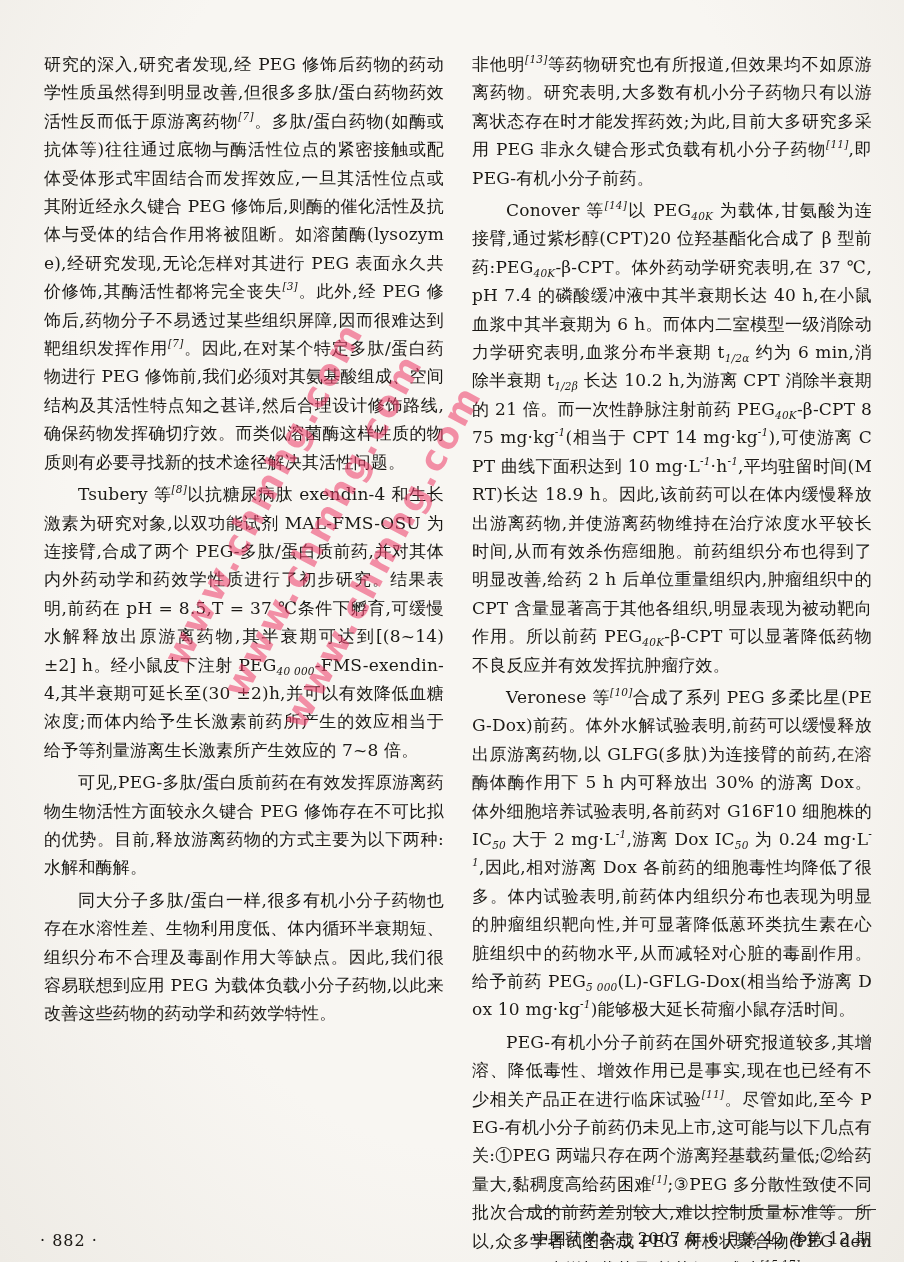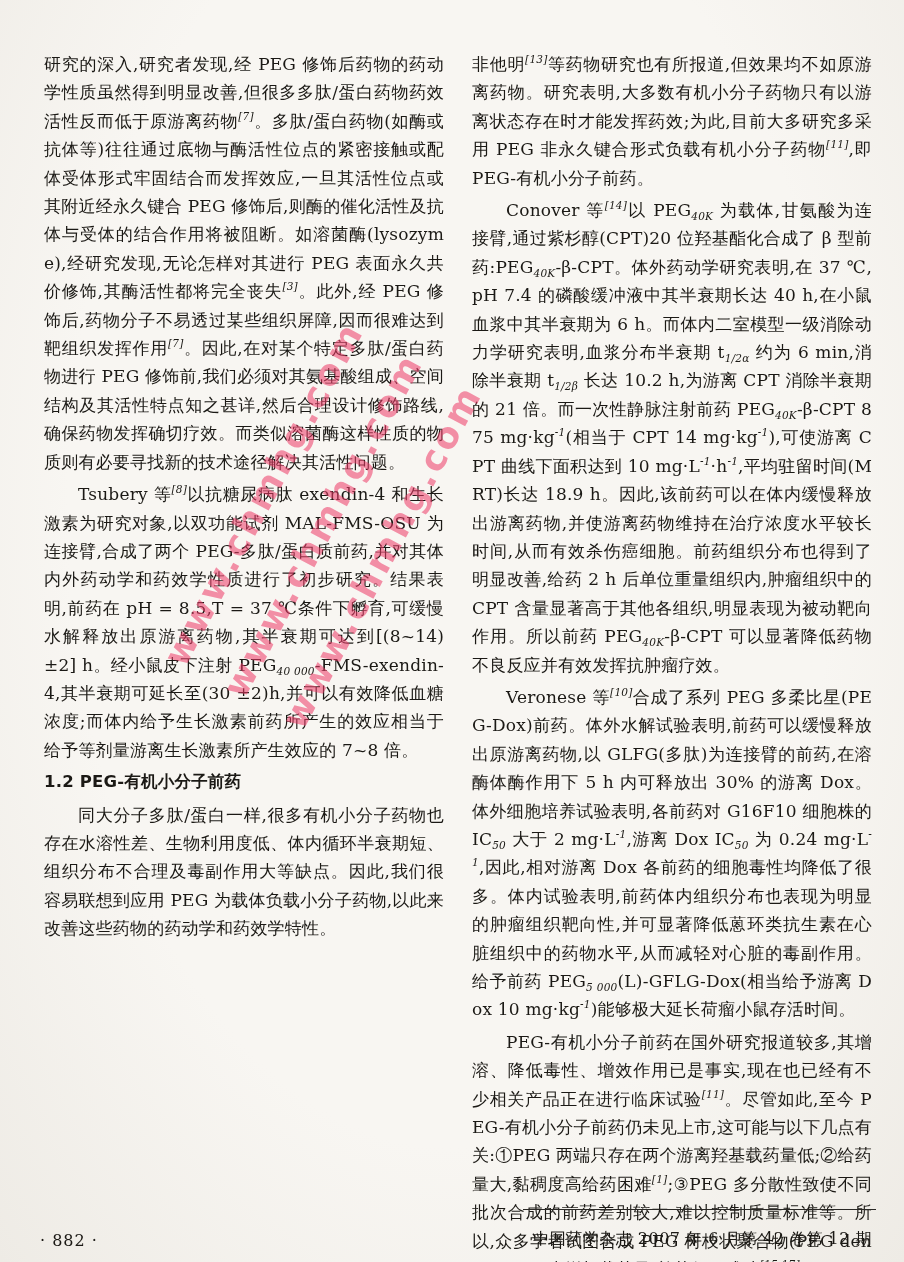--- a/index.html
+++ b/index.html
@@ -54,21 +54,21 @@
   <div class="watermark">
     <span>www.chmhg.com</span>
     <span>www.chmhg.com</span>
     <span>www.chmhg.com</span>
   </div>
 
   <div class="columns">
     <div class="col">
         <p class="">研究的深入,研究者发现,经 PEG 修饰后药物的药动学性质虽然得到明显改善,但很多多肽/蛋白药物药效活性反而低于原游离药物<sup>[7]</sup>。多肽/蛋白药物(如酶或抗体等)往往通过底物与酶活性位点的紧密接触或配体受体形式牢固结合而发挥效应,一旦其活性位点或其附近经永久键合 PEG 修饰后,则酶的催化活性及抗体与受体的结合作用将被阻断。如溶菌酶(lysozyme),经研究发现,无论怎样对其进行 PEG 表面永久共价修饰,其酶活性都将完全丧失<sup>[3]</sup>。此外,经 PEG 修饰后,药物分子不易透过某些组织屏障,因而很难达到靶组织发挥作用<sup>[7]</sup>。因此,在对某个特定多肽/蛋白药物进行 PEG 修饰前,我们必须对其氨基酸组成、空间结构及其活性特点知之甚详,然后合理设计修饰路线,确保药物发挥确切疗效。而类似溶菌酶这样性质的物质则有必要寻找新的技术途径解决其活性问题。</p>
         <p class="indent">Tsubery 等<sup>[8]</sup>以抗糖尿病肽 exendin-4 和生长激素为研究对象,以双功能试剂 MAL-FMS-OSU 为连接臂,合成了两个 PEG-多肽/蛋白质前药,并对其体内外药动学和药效学性质进行了初步研究。结果表明,前药在 pH = 8.5,T = 37 ℃条件下孵育,可缓慢水解释放出原游离药物,其半衰期可达到[(8~14) ±2] h。经小鼠皮下注射 PEG<sub>40 000</sub>-FMS-exendin-4,其半衰期可延长至(30 ±2)h,并可以有效降低血糖浓度;而体内给予生长激素前药所产生的效应相当于给予等剂量游离生长激素所产生效应的 7~8 倍。</p>
-        <p class="heading">1.2  PEG-有机小分子前药</p>
+        <p class="indent">可见,PEG-多肽/蛋白质前药在有效发挥原游离药物生物活性方面较永久键合 PEG 修饰存在不可比拟的优势。目前,释放游离药物的方式主要为以下两种:水解和酶解。</p>
         <p class="indent">同大分子多肽/蛋白一样,很多有机小分子药物也存在水溶性差、生物利用度低、体内循环半衰期短、组织分布不合理及毒副作用大等缺点。因此,我们很容易联想到应用 PEG 为载体负载小分子药物,以此来改善这些药物的药动学和药效学特性。</p>
       </div>
     <div class="col">
         <p class="">非他明<sup>[13]</sup>等药物研究也有所报道,但效果均不如原游离药物。研究表明,大多数有机小分子药物只有以游离状态存在时才能发挥药效;为此,目前大多研究多采用 PEG 非永久键合形式负载有机小分子药物<sup>[11]</sup>,即 PEG-有机小分子前药。</p>
         <p class="indent">Conover 等<sup>[14]</sup>以 PEG<sub>40K</sub> 为载体,甘氨酸为连接臂,通过紫杉醇(CPT)20 位羟基酯化合成了 β 型前药:PEG<sub>40K</sub>-β-CPT。体外药动学研究表明,在 37 ℃,pH 7.4 的磷酸缓冲液中其半衰期长达 40 h,在小鼠血浆中其半衰期为 6 h。而体内二室模型一级消除动力学研究表明,血浆分布半衰期 t<sub>1/2α</sub> 约为 6 min,消除半衰期 t<sub>1/2β</sub> 长达 10.2 h,为游离 CPT 消除半衰期的 21 倍。而一次性静脉注射前药 PEG<sub>40K</sub>-β-CPT 875 mg·kg<sup>-1</sup>(相当于 CPT 14 mg·kg<sup>-1</sup>),可使游离 CPT 曲线下面积达到 10 mg·L<sup>-1</sup>·h<sup>-1</sup>,平均驻留时间(MRT)长达 18.9 h。因此,该前药可以在体内缓慢释放出游离药物,并使游离药物维持在治疗浓度水平较长时间,从而有效杀伤癌细胞。前药组织分布也得到了明显改善,给药 2 h 后单位重量组织内,肿瘤组织中的 CPT 含量显著高于其他各组织,明显表现为被动靶向作用。所以前药 PEG<sub>40K</sub>-β-CPT 可以显著降低药物不良反应并有效发挥抗肿瘤疗效。</p>
         <p class="indent">Veronese 等<sup>[10]</sup>合成了系列 PEG 多柔比星(PEG-Dox)前药。体外水解试验表明,前药可以缓慢释放出原游离药物,以 GLFG(多肽)为连接臂的前药,在溶酶体酶作用下 5 h 内可释放出 30% 的游离 Dox。体外细胞培养试验表明,各前药对 G16F10 细胞株的 IC<sub>50</sub> 大于 2 mg·L<sup>-1</sup>,游离 Dox IC<sub>50</sub> 为 0.24 mg·L<sup>-1</sup>,因此,相对游离 Dox 各前药的细胞毒性均降低了很多。体内试验表明,前药体内组织分布也表现为明显的肿瘤组织靶向性,并可显著降低蒽环类抗生素在心脏组织中的药物水平,从而减轻对心脏的毒副作用。给予前药 PEG<sub>5 000</sub>(L)-GFLG-Dox(相当给予游离 Dox 10 mg·kg<sup>-1</sup>)能够极大延长荷瘤小鼠存活时间。</p>
         <p class="indent">PEG-有机小分子前药在国外研究报道较多,其增溶、降低毒性、增效作用已是事实,现在也已经有不少相关产品正在进行临床试验<sup>[11]</sup>。尽管如此,至今 PEG-有机小分子前药仍未见上市,这可能与以下几点有关:①PEG 两端只存在两个游离羟基载药量低;②给药量大,黏稠度高给药困难<sup>[1]</sup>;③PEG 多分散性致使不同批次合成的前药差别较大,难以控制质量标准等。所以,众多学者试图合成 PEG 树枝状聚合物(PEG dendrimers)来增加载药量,并获得了成功<sup>[15-17]</sup>。</p>
       </div>
   </div>
 

